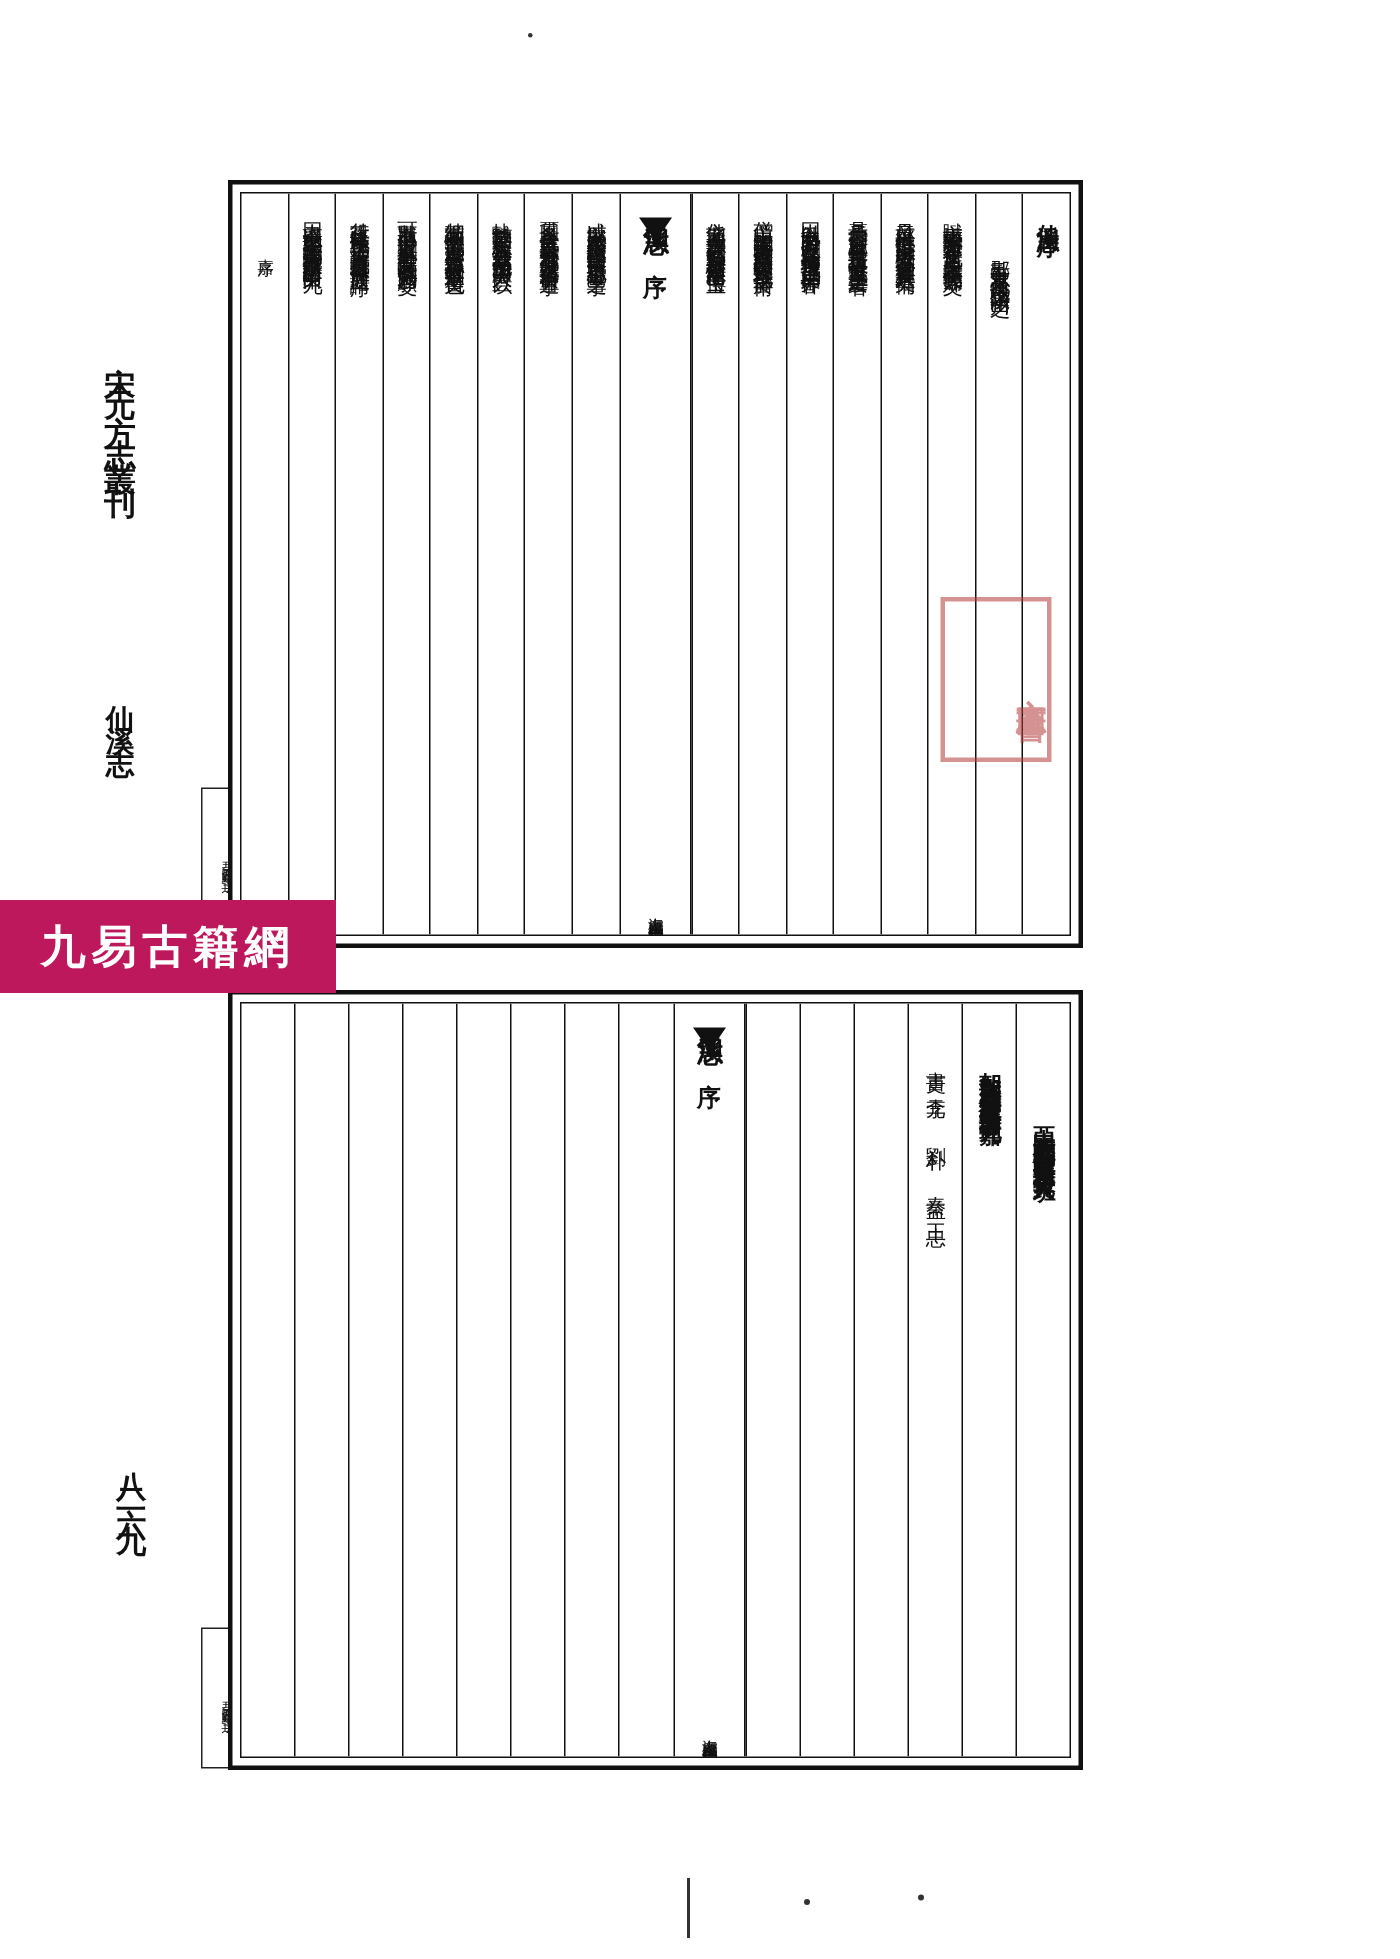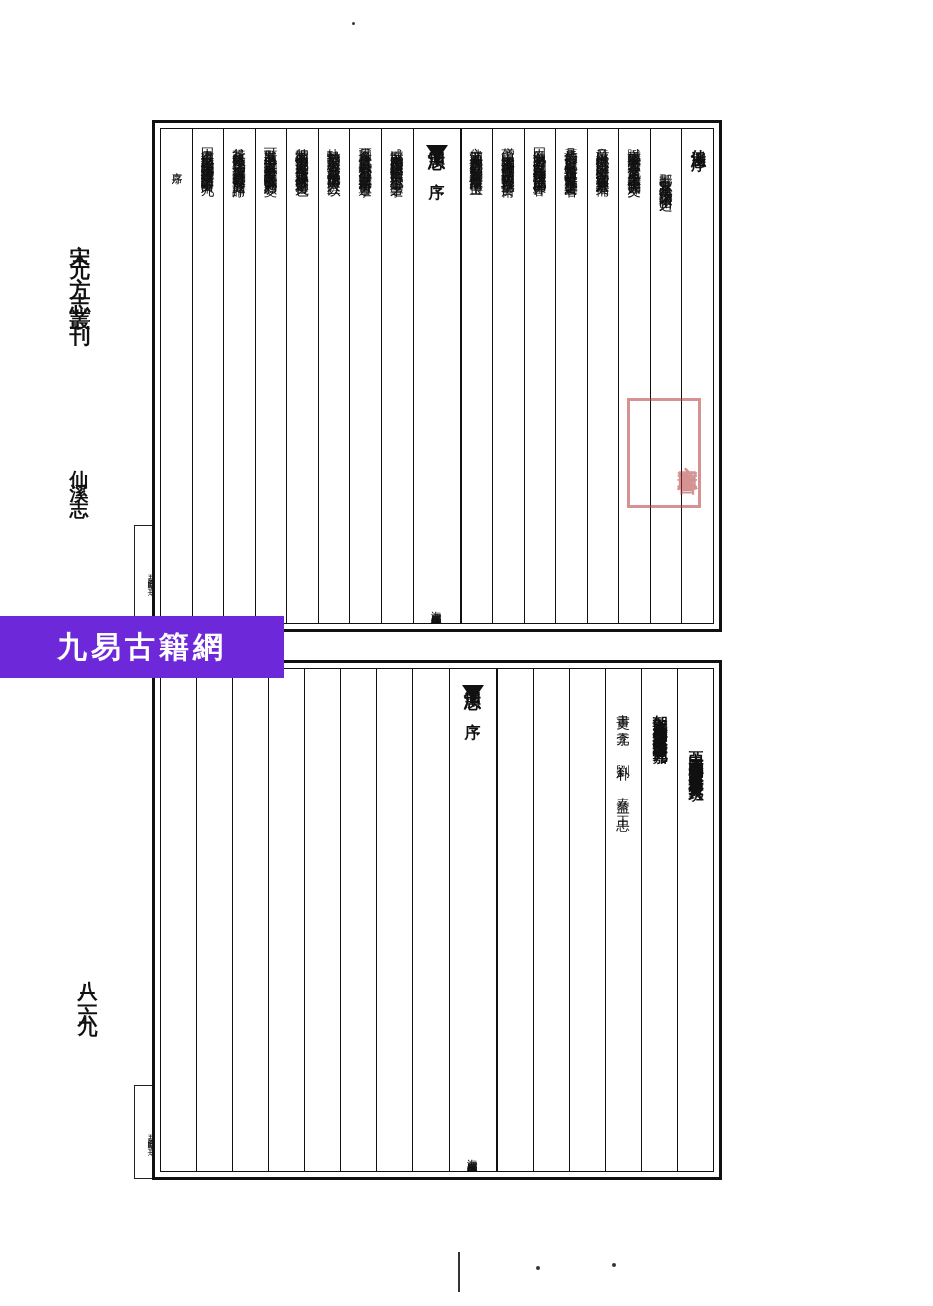--- a/index.html
+++ b/index.html
@@ -154,24 +154,24 @@
     justify-content: center;
     padding-top: 6px;
     box-sizing: border-box;
     pointer-events: none;
   }
 
   
   #watermark {
     position: absolute;
     left: 0;
-    top: 616px;
-    width: 284px;
+    top: 600px;
+    width: 224px;
     height: 62px;
-    background: #6d28d9;
+    background: #be185d;
     color: #fff;
     font-size: 30px;
     font-weight: 700;
     letter-spacing: 4px;
     display: flex;
     align-items: center;
     justify-content: center;
     font-family: "DejaVu Sans", sans-serif;
   }
 

